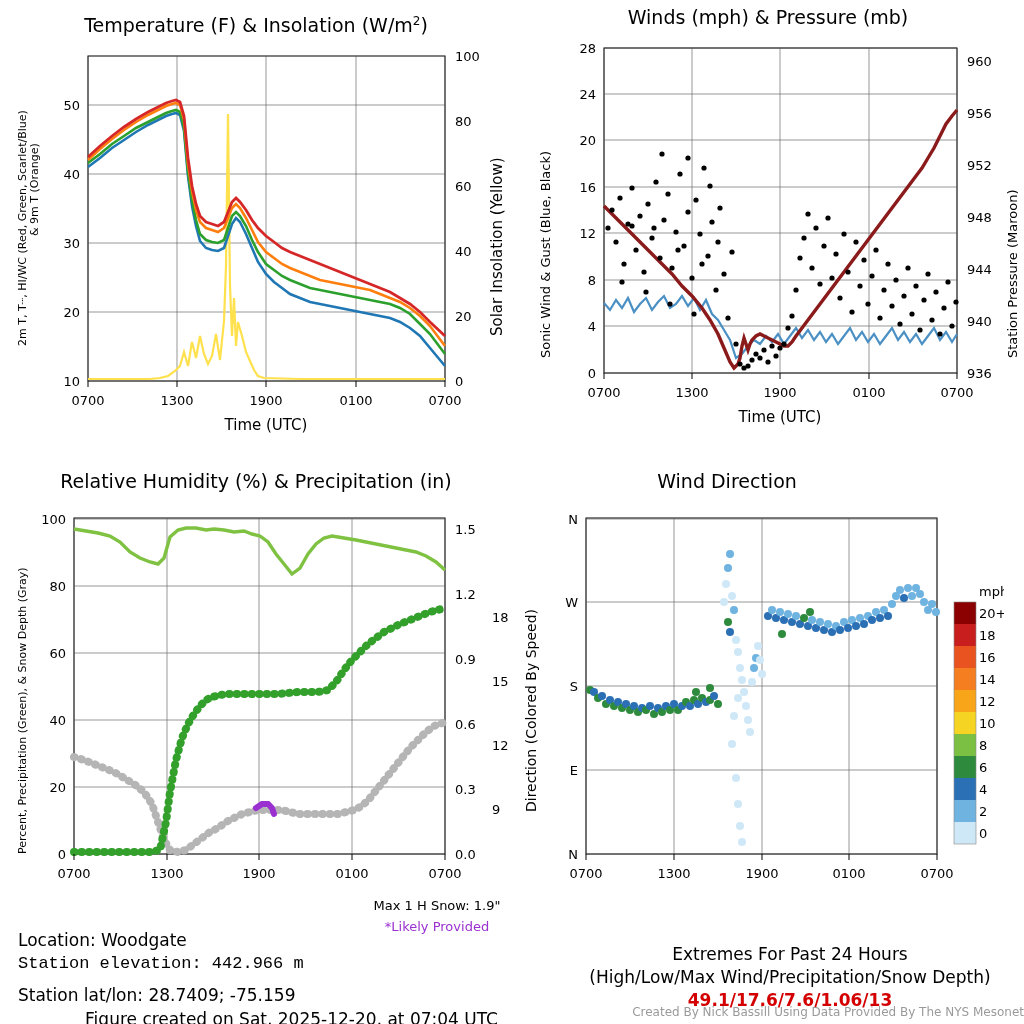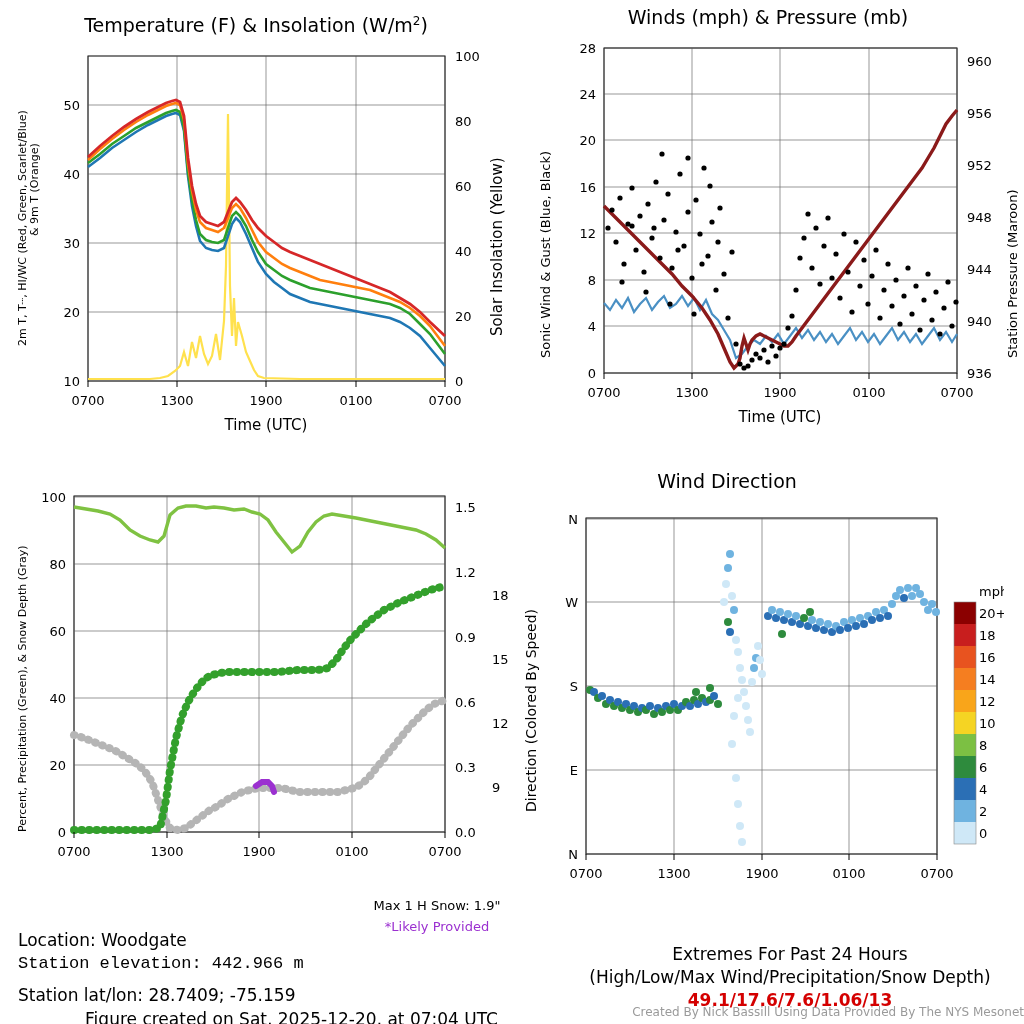--- a/index.html
+++ b/index.html
@@ -256,20 +256,21 @@
     <text x="357" y="369" text-anchor="middle" font-size="13">0100</text>
     <text x="445" y="369" text-anchor="middle" font-size="13">0700</text>
 
     <text x="268" y="394" text-anchor="middle" font-size="15">Time (UTC)</text>
     <text transform="translate(38,330) rotate(-90)" font-size="13">Sonic Wind &amp; Gust (Blue, Black)</text>
     <text transform="translate(505,330) rotate(-90)" font-size="13">Station Pressure (Maroon)</text>
   </svg>
 </div>
 
 <div class="panel" style="left:0px;top:470px;width:512px;height:440px;">
+  <div class="ttl" style="width:512px;">Relative Humidity (%) &amp; Precipitation (in)</div>
 
   <svg width="512" height="420" viewBox="0 0 512 420">
     <g stroke="#000" stroke-width="1" fill="none">
       <rect x="74" y="26" width="371" height="336"></rect>
     </g>
     <g stroke="#555" stroke-width="0.7" opacity="0.85">
       <line x1="74" y1="26" x2="74" y2="362"></line>
       <line x1="167" y1="26" x2="167" y2="362"></line>
       <line x1="259" y1="26" x2="259" y2="362"></line>
       <line x1="352" y1="26" x2="352" y2="362"></line>

